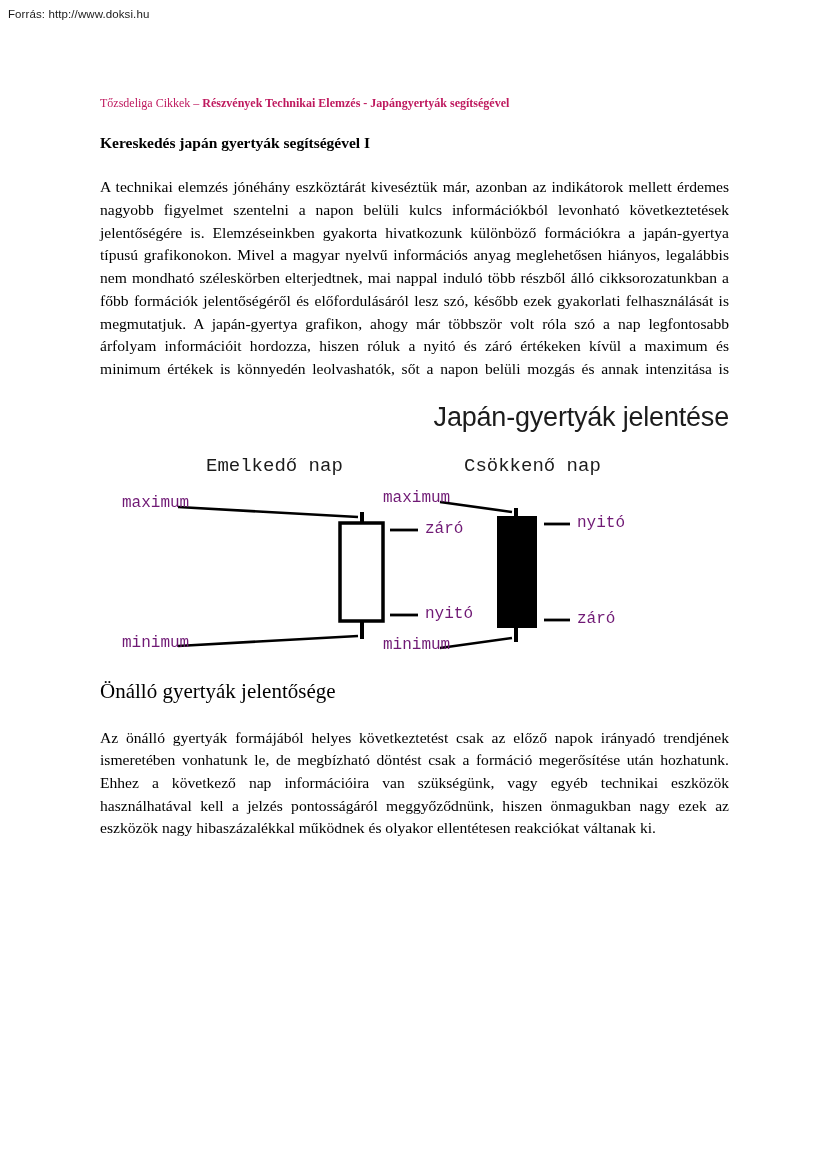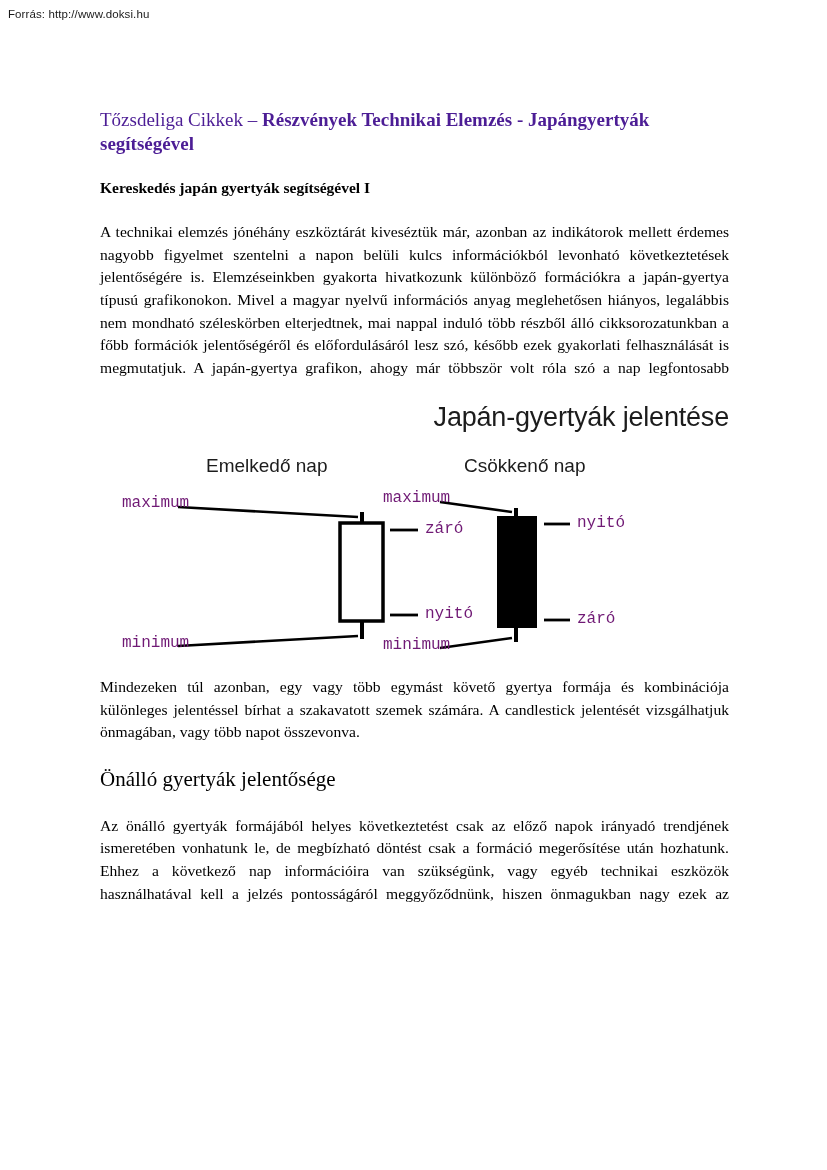--- a/index.html
+++ b/index.html
@@ -31,24 +31,24 @@
 
   
   .content {
     position: absolute;
     left: 100px;
     top: 92px;
     width: 629px;
   }
 
   .doc-title {
-    font-size: 19px;
+    font-size: 12px;
     line-height: 1.25;
-    margin: 16px 0 22px 0;
-    color: #4c1d95;
+    margin: 4px 0 22px 0;
+    color: #be185d;
   }
   .doc-title .bold {
     font-weight: bold;
   }
 
   .section-heading {
     font-size: 15.5px;
     font-weight: bold;
     margin: 0 0 24px 0;
     line-height: 1.25;
@@ -84,21 +84,21 @@
     top: 18px;
     width: 629px;
     text-align: right;
     font-family: "Liberation Sans", "DejaVu Sans", sans-serif;
     font-size: 27px;
     color: #1c1c1c;
     letter-spacing: -0.2px;
   }
   .fig-subtitle {
     position: absolute;
-    font-family: Liberation Sans, sans-serif;
+    font-family: Liberation Mono, monospace;
     font-size: 19px;
     color: #1c1c1c;
     white-space: nowrap;
     text-align: center;
   }
   .fig-sub-left  { left: 106px; top: 71px; }
   .fig-sub-right { left: 364px; top: 71px; }
 
   .fig-label {
     position: absolute;
@@ -179,18 +179,17 @@
     <div class="fig-label" style="left:325px; top:221px;">nyitó</div>
 
     <div class="fig-label" style="left:283px; top:105px;">maximum</div>
     <div class="fig-label" style="left:283px; top:252px;">minimum</div>
     <div class="fig-label" style="left:477px; top:130px;">nyitó</div>
     <div class="fig-label" style="left:477px; top:226px;">záró</div>
 
   </div>
 
   <div class="content" style="top:676px;">
-    <p class="body-text">Mindezeken túl azonban, egy vagy több egymást követő gyertya formája és kombinációja különleges jelentéssel bírhat a szakavatott szemek számára. A candlestick jelentését vizsgálhatjuk önmagában, vagy több napot összevonva.</p>
     <div class="sub-heading">Önálló gyertyák jelentősége</div>
     <p class="body-text">Az önálló gyertyák formájából helyes következtetést csak az előző napok irányadó trendjének ismeretében vonhatunk le, de megbízható döntést csak a formáció megerősítése után hozhatunk. Ehhez a következő nap információira van szükségünk, vagy egyéb technikai eszközök használhatával kell a jelzés pontosságáról meggyőződnünk, hiszen önmagukban nagy ezek az eszközök nagy hibaszázalékkal működnek és olyakor ellentétesen reakciókat váltanak ki.</p>
   </div>
 
 </div>
 
 </body></html>

